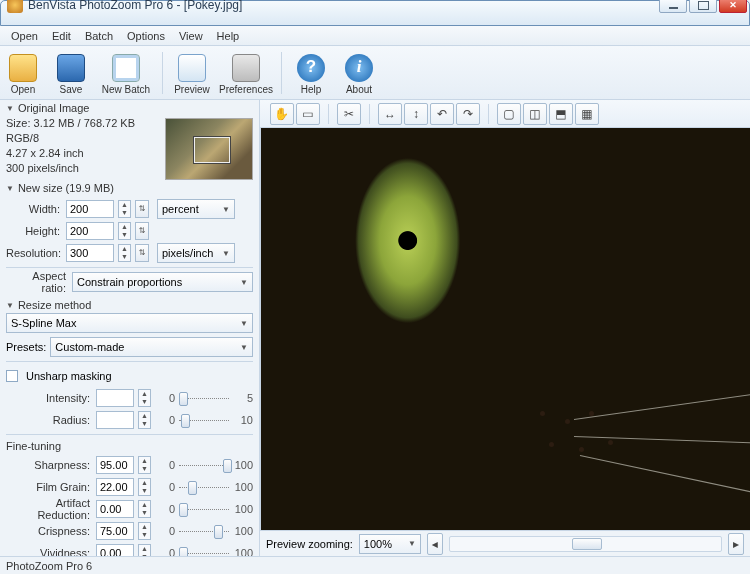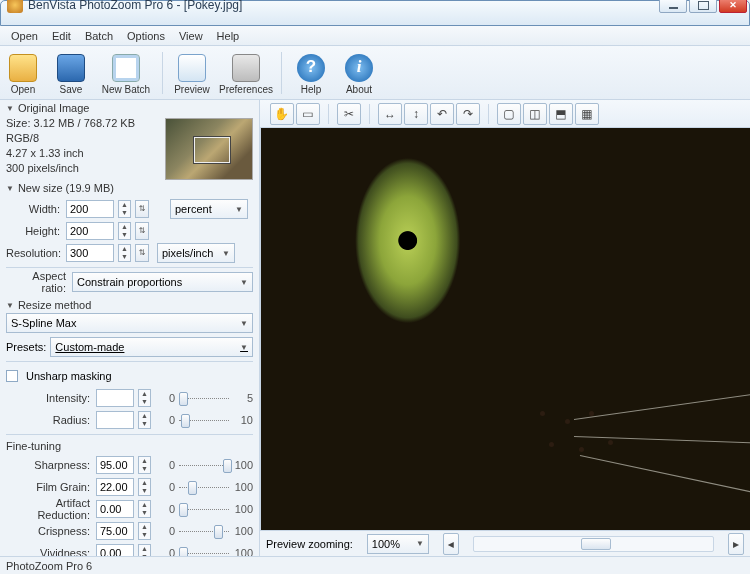--- a/index.html
+++ b/index.html
@@ -54,21 +54,21 @@
 .row .lbl { width: 56px; text-align: right; color: #333; padding-right:2px;}
 .row .lblwide { width: 86px; text-align: right; color: #333; padding-right:2px;}
 .row input { width: 48px; height: 18px; border: 1px solid #a7bcd1; padding: 0 3px; background: #fff; }
 .row input.w56 { width: 56px; }
 .spinctl { width:13px; height:18px; display:flex; flex-direction:column; border:1px solid #a7bcd1; background:#f7f9fc;}
 .spinctl span { flex:1; font-size:7px; line-height:8px; text-align:center; color:#555; cursor:pointer;}
 .arrbtn { width:14px; height:18px; border:1px solid #a7bcd1; background:linear-gradient(#fdfdfd,#e5ecf4); text-align:center; font-size:8px; line-height:16px; color:#555; cursor:pointer;}
 .sel { height: 20px; border: 1px solid #a7bcd1; background: linear-gradient(#fdfdfd,#e9f0f7); display: flex; align-items: center; padding: 0 4px; cursor:pointer;}
 .sel::after { content:"▼"; font-size:8px; margin-left:auto; color:#555; padding-left:5px;}
 .sel.w78 { width:78px;}
-.sel.full { flex:1;text-decoration:underline;}
+.sel.full { flex:1;}
 .chk { width:12px; height:12px; border:1px solid #8ea9c5; background:#fff; margin-right:4px;}
 .slider { flex:1; height:16px; position:relative; }
 .slider .track { position:absolute; left:0; right:0; top:8px; border-top:1px dotted #888;}
 .slider .thumb-h { position:absolute; top:2px; width:9px; height:14px; background:linear-gradient(#fdfdfd,#d8e2ee); border:1px solid #8ea9c5; border-radius:2px;}
 .smnum { width: 20px; text-align:right; color:#555;}
 .sep-line { border:0; border-top:1px solid #c8d6e5; margin:3px 0;}
 .fsgrp-lbl { color: #333; padding: 2px 0;}
 
 
 .preview-toolbar { height:28px; background: linear-gradient(#f4f8fc,#e8f0f8); border-bottom:1px solid #c8d6e5; display:flex; align-items:center; padding:0 6px; gap:4px;}
@@ -85,21 +85,21 @@
   linear-gradient(130deg, #3c2e1d 0%, #7a5c3b 20%, #b38b5a 40%, #d9b079 55%, #9b7348 70%, #c6a178 80%, #6d5236 95%);
 }
 .whiskers{position:absolute; left:40%; top:62%; width:60%; height:35%; pointer-events:none;}
 .whiskers span{position:absolute; width:200px; height:1px; background:rgba(240,240,230,.55); transform-origin:left center;}
 .whiskers span:nth-child(1){left:40%; top:30%; transform:rotate(-8deg);}
 .whiskers span:nth-child(2){left:40%; top:42%; transform:rotate(2deg);}
 .whiskers span:nth-child(3){left:42%; top:55%; transform:rotate(12deg);}
 .spots{position:absolute; left:55%; top:68%; width:40%; height:25%;}
 .spots i{position:absolute; width:5px; height:5px; background:#2c1d11; border-radius:50%;}
 
-.preview-bottom { height:26px; border-top:1px solid #c8d6e5; background:#eef3f8; display:flex; align-items:center; padding:0 6px; gap:14px;}
+.preview-bottom { height:26px; border-top:1px solid #c8d6e5; background:#eef3f8; display:flex; align-items:center; padding:0 6px; gap:6px;}
 .preview-bottom .scroll { flex:1; height:16px; background:#f5f8fb; border:1px solid #c8d6e5; border-radius:2px; position:relative;}
 .preview-bottom .scroll .grab{position:absolute; left:45%; width:30px; top:1px; bottom:1px; background:linear-gradient(#fdfdfd,#dbe5f0); border:1px solid #a7bcd1; border-radius:2px;}
 
 
 .statusbar { height: 18px; background:#eef3f8; border-top:1px solid #c8d6e5; padding-left:6px; display:flex; align-items:center; color:#333;}
 </style>
 </head>
 <body>
 
 <div class="titlebar">
@@ -153,37 +153,37 @@
 </div>
 
 <div class="main">
 
   <div class="leftpanel">
     <div class="collhead">Original Image</div>
     <div class="originfo">
       <div class="txt">
         <div>Size: 3.12 MB / 768.72 KB</div>
         <div>RGB/8</div>
-        <div>4.27 x 1.33 inch</div>
+        <div>4.27 x 2.84 inch</div>
         <div>300 pixels/inch</div>
       </div>
       <div class="thumb"></div>
     </div>
 
     <div class="collhead">New size (19.9 MB)</div>
     <div class="fields">
       <div class="row">
         <span class="lbl">Width:</span>
         <input value="200" style="">
         <div class="spinctl">
             <span>▲</span>
             <span>▼</span>
           </div>
         <div class="arrbtn">⇅</div>
-        <div class="sel w78" style="margin-left:17px">
+        <div class="sel w78" style="margin-left:4px">
             <span>percent</span>
           </div>
       </div>
       <div class="row">
         <span class="lbl">Height:</span>
         <input value="200" style="">
         <div class="spinctl">
             <span>▲</span>
             <span>▼</span>
           </div>

